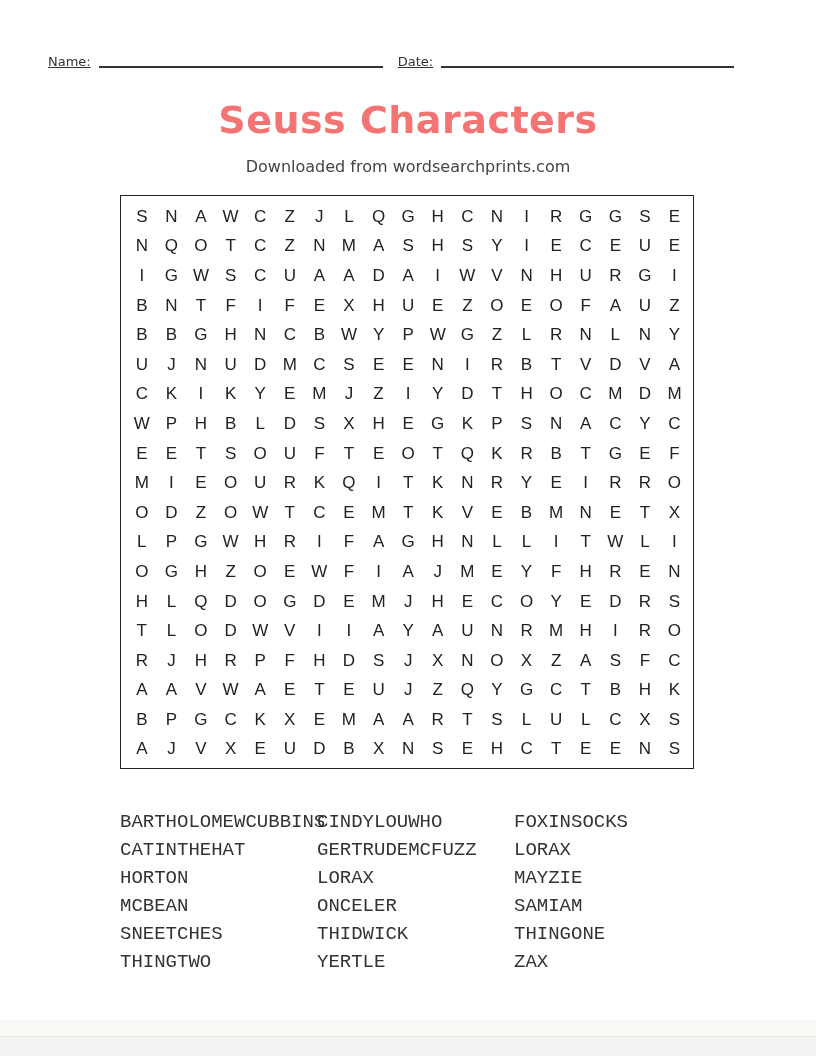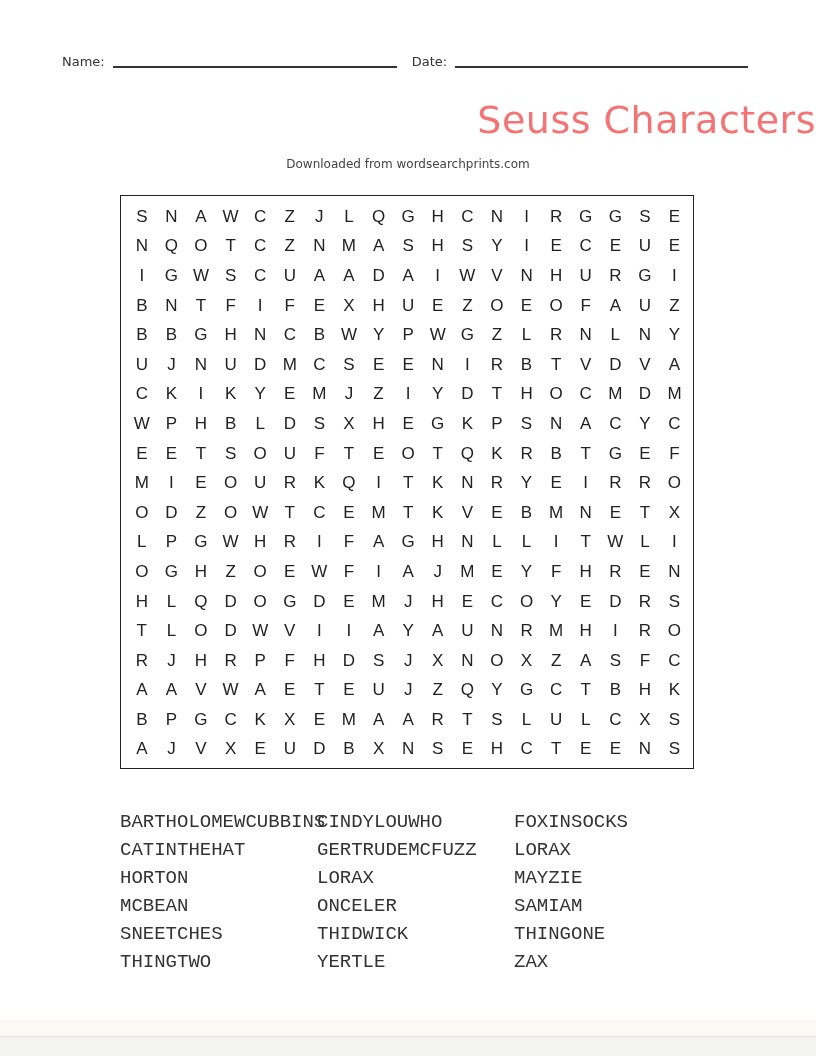--- a/index.html
+++ b/index.html
@@ -11,62 +11,63 @@
       height: 1056px;
       background: #ffffff;
       position: relative;
       overflow: hidden;
       font-family: "Liberation Sans", sans-serif;
       color: #222;
     }
     .header-row {
       position: absolute;
       top: 52px;
-      left: 62px;
+      left: 48px;
       width: 704px;
       height: 20px;
       display: flex;
       align-items: flex-end;
       font-family: "DejaVu Sans", sans-serif;
       font-size: 13px;
       color: #333;
+      text-decoration: underline;
     }
     .field-label {
       white-space: nowrap;
       line-height: 20px;
     }
     .field-line {
       border-bottom: 2px solid #333;
       height: 0;
       margin-bottom: 4px;
     }
     .name-line { width: 284px; margin-left: 8px; }
     .date-label { margin-left: 15px; }
     .date-line { width: 293px; margin-left: 8px; }
 
     .title {
       position: absolute;
       top: 98px;
       left: 0;
       width: 816px;
-      text-align: right;
+      text-align: center;
       font-family: "DejaVu Sans", sans-serif;
-      font-weight: normal;
+      font-weight: bold;
       font-size: 38px;
       letter-spacing: 0.5px;
       color: #f47373;
     }
     .subtitle {
       position: absolute;
       top: 157px;
       left: 0;
       width: 816px;
       text-align: center;
       font-family: "DejaVu Sans", sans-serif;
-      font-size: 12px;
+      font-size: 16px;
       color: #444;
     }
 
     .grid-box {
       position: absolute;
       left: 120px;
       top: 195px;
       width: 574px;
       height: 574px;
       border: 1px solid #222;

